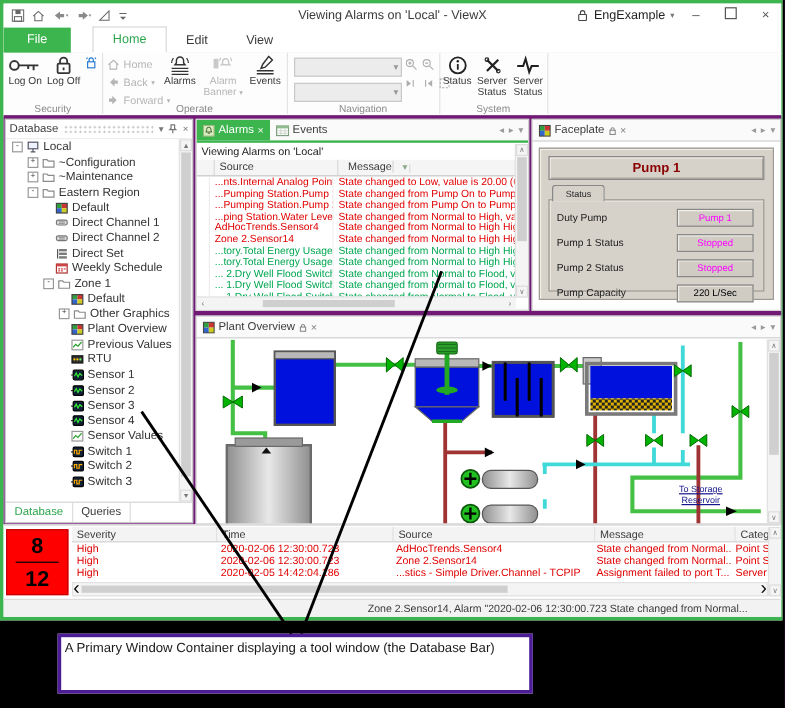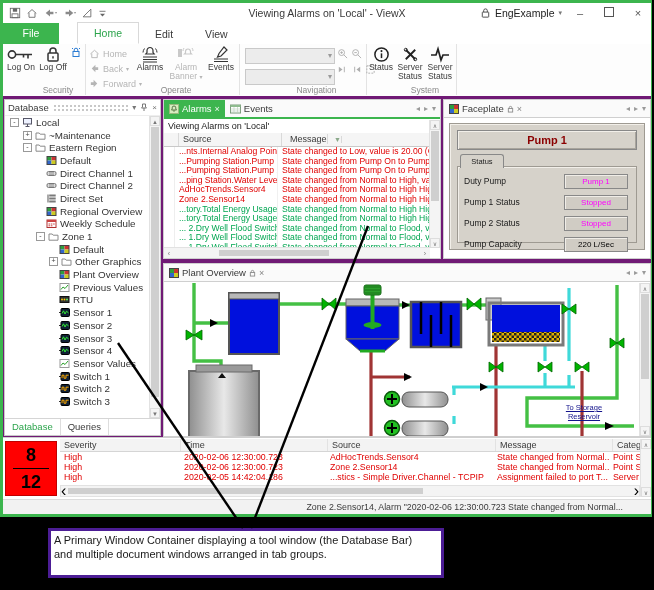--- a/index.html
+++ b/index.html
@@ -16,21 +16,21 @@
   .account{display:flex;align-items:center;gap:4px;font-size:10.5px;color:#222;}
   .winbtn{width:22px;text-align:center;font-size:11px;color:#555;line-height:20px;}
   .maxbox{width:8px;height:8px;border:1px solid #555;display:inline-block;}
   
   .ribbontabs{position:absolute;left:0;top:20px;width:648px;height:21px;border-bottom:1px solid #d9d9d9;display:flex;align-items:flex-end;background:#fff;}
   .ftab{width:56px;height:21px;background:#3cb54e;color:#fff;font-size:10.5px;text-align:center;line-height:21px;}
   .rtab{padding:0 16px;height:20px;line-height:20px;font-size:10.5px;color:#3a3a3a;}
   .rtab.active{color:#2ca44c;border:1px solid #d9d9d9;border-bottom:1px solid #fff;background:#fff;}
   .ribbon{position:absolute;left:0;top:41px;width:648px;height:52px;background:#fdfdfd;border-bottom:1px solid #d0d0d0;}
   .rgroup{position:absolute;top:0;height:51px;border-right:1px solid #e3e3e3;}
-  .grouplabel{position:absolute;bottom:0;left:0;width:100%;text-align:center;font-size:8.5px;color:#8a8a8a;padding-left:14px;}
+  .grouplabel{position:absolute;bottom:0;left:0;width:100%;text-align:center;font-size:8.5px;color:#8a8a8a;}
   .bigbtn{position:absolute;top:2px;width:32px;text-align:center;}
   .bigbtn .blab{font-size:8.5px;color:#3a3a3a;line-height:1.05;margin-top:0px;}
   .bigbtn.dis .blab{color:#b5b5b5;}
   .smallbtn{display:flex;align-items:center;gap:3px;font-size:9px;color:#b5b5b5;height:13px;}
   .smallcol{position:absolute;left:86px;top:3px;display:flex;flex-direction:column;gap:2px;}
   .combo{width:88px;height:14px;background:#ececec;border:1px solid #c9c9c9;position:relative;}
   .combo:after{content:"▾";position:absolute;right:2px;top:0;font-size:8px;color:#9a9a9a;line-height:14px;}
   .navicons{display:flex;align-items:center;gap:3px;}
   
   .main{position:absolute;left:0;top:93px;width:648px;height:341px;background:#701a75;}
@@ -334,20 +334,29 @@
                 </span>
                 <span class="tlab">Local</span>
               </div>
               <div class="titem" style="padding-left:18px">
                 <span class="exp">+</span>
                 <span class="ticon">
                   <svg viewBox="0 0 11 11">
                     <path d="M1 3h3.2l1 1.2H10v5H1z" fill="#fff" stroke="#8a8a8a"></path>
                   </svg>
                 </span>
+                <span class="tlab">~Configuration</span>
+              </div>
+              <div class="titem" style="padding-left:18px">
+                <span class="exp">+</span>
+                <span class="ticon">
+                  <svg viewBox="0 0 11 11">
+                    <path d="M1 3h3.2l1 1.2H10v5H1z" fill="#fff" stroke="#8a8a8a"></path>
+                  </svg>
+                </span>
                 <span class="tlab">~Maintenance</span>
               </div>
               <div class="titem" style="padding-left:18px">
                 <span class="exp">-</span>
                 <span class="ticon">
                   <svg viewBox="0 0 11 11">
                     <path d="M1 3h3.2l1 1.2H10v5H1z" fill="#fff" stroke="#8a8a8a"></path>
                   </svg>
                 </span>
                 <span class="tlab">Eastern Region</span>
@@ -389,33 +398,20 @@
                 <span class="exp blank"></span>
                 <span class="ticon">
                   <svg viewBox="0 0 11 11">
                     <path d="M2 1.5v8" stroke="#555"></path>
                     <rect x="3.2" y="1.5" width="6.5" height="2" fill="#7a7a7a"></rect>
                     <rect x="3.2" y="4.5" width="6.5" height="2" fill="#7a7a7a"></rect>
                     <rect x="3.2" y="7.5" width="6.5" height="2" fill="#7a7a7a"></rect>
                   </svg>
                 </span>
                 <span class="tlab">Direct Set</span>
-              </div>
-              <div class="titem" style="padding-left:31px">
-                <span class="exp blank"></span>
-                <span class="ticon">
-                  <svg viewBox="0 0 11 11">
-                    <rect x="1" y="1.5" width="4.5" height="4" fill="#2e9e3e"></rect>
-                    <rect x="5.5" y="1.5" width="4.5" height="4" fill="#cc3333"></rect>
-                    <rect x="1" y="5.5" width="4.5" height="4" fill="#3366cc"></rect>
-                    <rect x="5.5" y="5.5" width="4.5" height="4" fill="#cccc22"></rect>
-                    <rect x="1" y="1.5" width="9" height="8" fill="none" stroke="#444"></rect>
-                  </svg>
-                </span>
-                <span class="tlab">Regional Overview</span>
               </div>
               <div class="titem" style="padding-left:31px">
                 <span class="exp blank"></span>
                 <span class="ticon">
                   <svg viewBox="0 0 11 11">
                     <rect x="1" y="2" width="9" height="7.5" fill="#fff" stroke="#b03030"></rect>
                     <rect x="1" y="2" width="9" height="2" fill="#c44"></rect>
                     <path d="M2.5 6h1.6M4.8 6h1.6M7.1 6h1.6M2.5 7.8h1.6M4.8 7.8h1.6" stroke="#c44" fill="none"></path>
                   </svg>
                 </span>
@@ -931,19 +927,18 @@
       </div>
     </div>
 
     <div class="statusbar">
       <span>Zone 2.Sensor14, Alarm "2020-02-06 12:30:00.723 State changed from Normal...</span>
     </div>
   </div>
 
   <div class="annotation">
     <div>A Primary Window Container displaying a tool window (the Database Bar)</div>
-    <div>and multiple document windows arranged in tab groups.</div>
   </div>
   <svg class="callouts">
     <line x1="118" y1="343" x2="243" y2="528" stroke="#000" stroke-width="2.4"></line>
     <line x1="368" y1="226" x2="251" y2="528" stroke="#000" stroke-width="2.4"></line>
   </svg>
 </div>
 
 </body></html>

